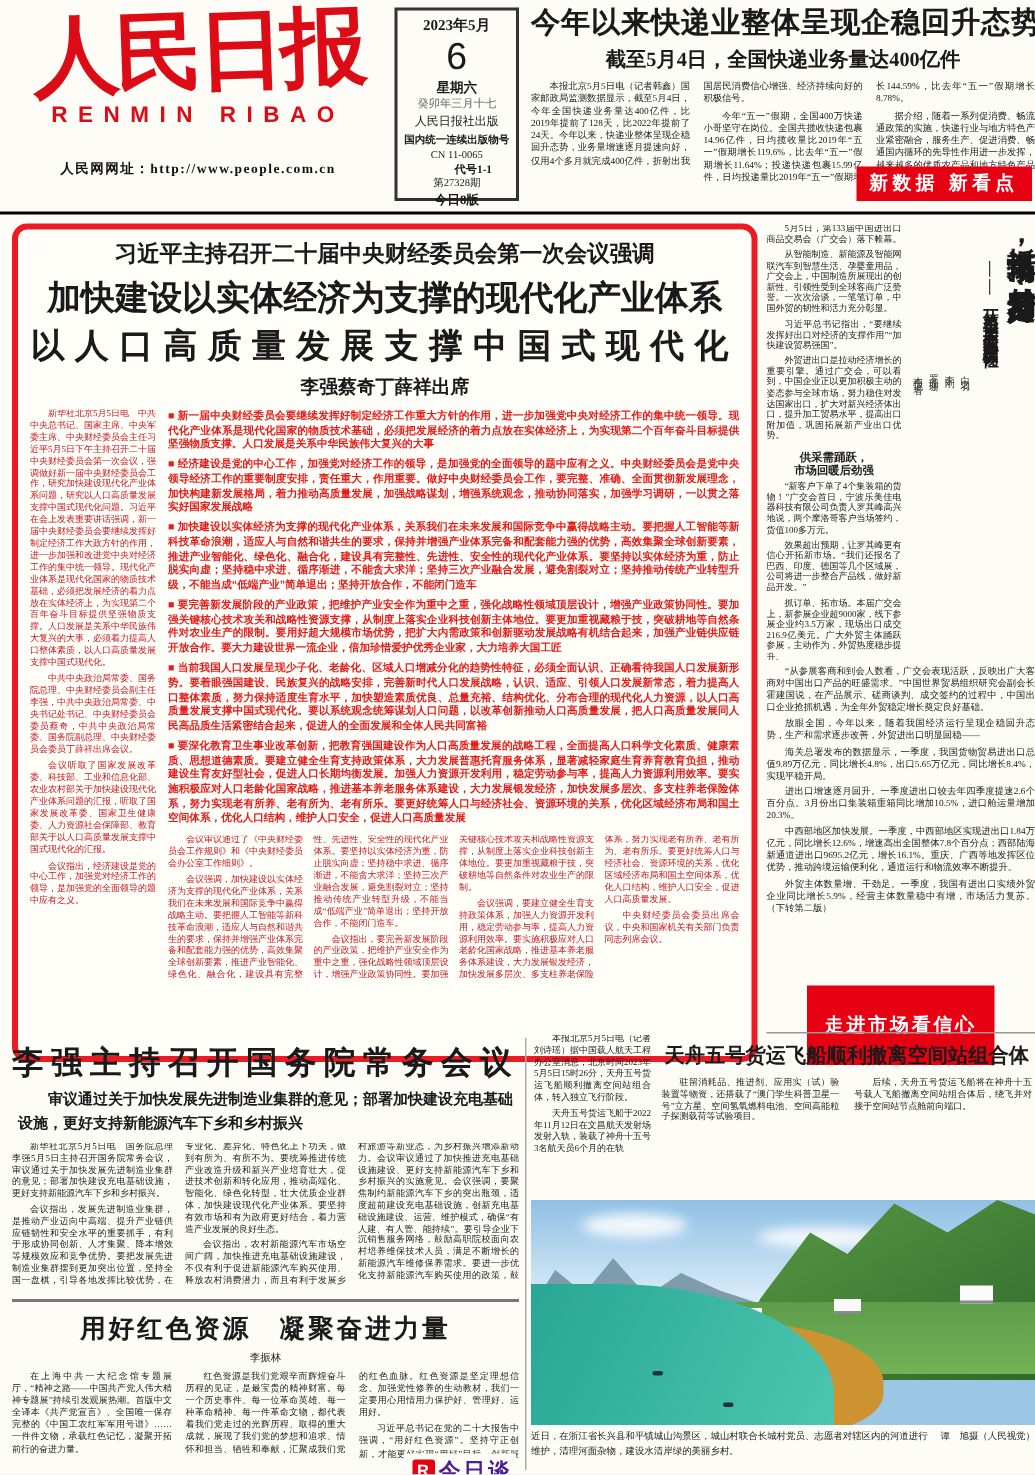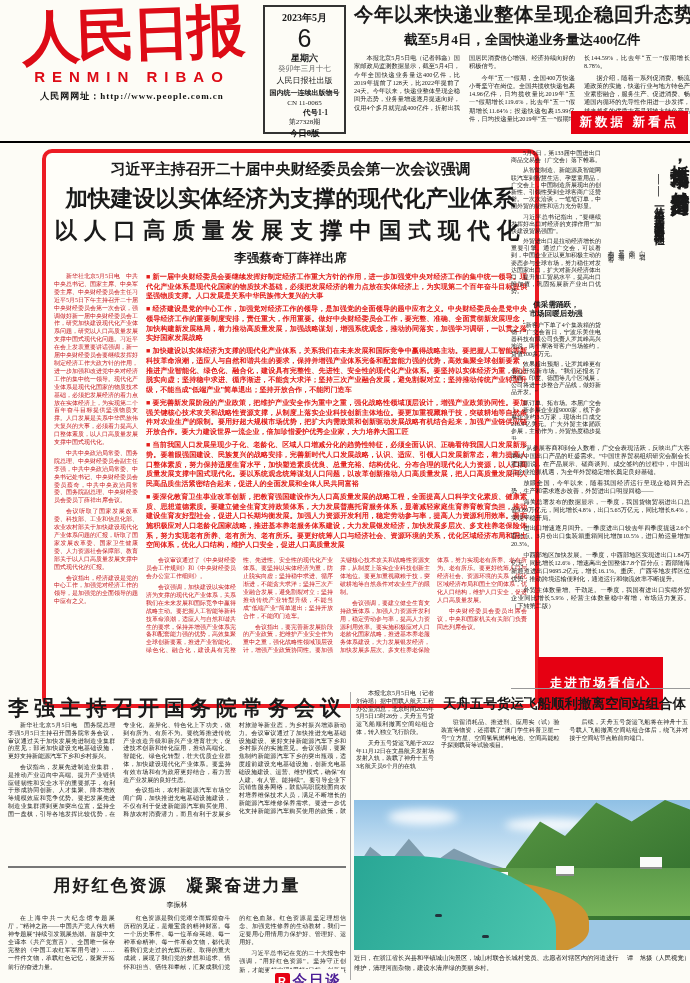--- a/index.html
+++ b/index.html
@@ -8,21 +8,21 @@
   .abs{position:absolute;}
   p{margin:0 0 3px;text-indent:2em;}
   .justify{text-align:justify;}
 
   
   .masthead{left:6px;top:4px;width:252px;height:134px;text-align:center;}
   .logo{font-family:"DejaVu Serif",serif;font-size:58px;font-weight:bold;color:#dd0b16;
         line-height:1.05;letter-spacing:-3px;transform:rotate(-2deg);white-space:nowrap;}
   .romanized{color:#dd0b16;font-family:"Liberation Sans",sans-serif;font-weight:bold;
         font-size:15px;letter-spacing:7px;margin-top:3px;}
-  .website{font-size:9px;font-weight:bold;letter-spacing:1px;margin-top:5px;color:#111;}
+  .website{font-size:9px;font-weight:bold;letter-spacing:1px;margin-top:21px;color:#111;}
 
   .date-box{left:263px;top:5px;width:83px;height:129px;border:2px solid #333;box-sizing:border-box;
         text-align:center;padding-top:4px;line-height:1.35;}
   .db-ym{font-size:10px;font-weight:bold;}
   .db-day{font-size:25px;line-height:1.1;font-family:"Liberation Sans",sans-serif;}
   .db-week{font-size:9px;font-weight:bold;}
   .db-lunar{font-size:7.5px;color:#666;}
   .db-pub{font-size:8px;margin-top:2px;}
   .db-issn-label{font-size:7px;font-weight:bold;margin-top:2px;}
   .db-small{font-size:7px;}
@@ -34,21 +34,21 @@
   .ex-headline{font-family:"Liberation Sans",sans-serif;font-size:19.5px;font-weight:900;
         text-align:center;letter-spacing:.5px;white-space:nowrap;}
   .ex-subhead{font-size:13.5px;font-weight:bold;text-align:center;margin:3px 0 5px;}
   .ex-cols{column-count:3;column-gap:9px;font-size:6.2px;line-height:1.34;height:74px;overflow:hidden;}
   .ex-badge{position:absolute;right:2px;bottom:4px;background:#e60012;color:#fff;font-weight:bold;
         font-family:"Liberation Sans",sans-serif;font-size:12.5px;padding:3px 9px;letter-spacing:3px;}
   .top-rule{left:0;top:141px;width:690px;height:2px;background:#000;}
 
   
   .main-box{left:8px;top:149px;width:497px;height:559px;border:4px solid #ec1b23;border-radius:10px;
-        box-sizing:border-box;padding:5px 8px;overflow:hidden;background:#fffef9;margin-left:34px;}
+        box-sizing:border-box;padding:5px 8px;overflow:hidden;background:#fffef9;}
   .m-kicker{text-align:center;font-family:"Liberation Sans",sans-serif;font-size:15px;font-weight:bold;margin-top:2px;}
   .m-h1{text-align:center;font-family:"Liberation Sans",sans-serif;font-size:22.5px;font-weight:900;margin-top:4px;white-space:nowrap;}
   .m-h2{text-align:center;font-family:"Liberation Sans",sans-serif;font-size:22.5px;font-weight:900;letter-spacing:7px;margin-top:1px;white-space:nowrap;}
   .m-att{text-align:center;font-size:12.5px;font-weight:bold;margin:4px 0 6px;}
   .m-body{display:flex;gap:8px;height:398px;overflow:hidden;}
   .m-left{width:84px;flex:none;color:#c5161d;font-size:6px;line-height:1.32;text-align:justify;overflow:hidden;}
   .m-right{flex:1;display:flex;flex-direction:column;overflow:hidden;}
   .m-bullets p{color:#e31e1b;font-family:"Liberation Sans",sans-serif;font-weight:bold;
         font-size:7.1px;line-height:1.36;margin:0 0 3.5px;text-indent:0;text-align:justify;}
   .m-bottom{column-count:4;column-gap:7px;color:#c5161d;font-size:6px;line-height:1.32;
@@ -229,20 +229,21 @@
       </div>
     <div class="t-badge-row">
       <span class="t-badge">走进市场看信心</span>
     </div>
   </div>
 
   <div class="abs right-rule"></div>
 
   <div class="abs sc">
     <div class="sc-headline">李强主持召开国务院常务会议</div>
+    <div class="sc-subhead">审议通过关于加快发展先进制造业集群的意见；部署加快建设充电基础设施，更好支持新能源汽车下乡和乡村振兴</div>
     <div class="sc-cols">
         <p>新华社北京5月5日电　国务院总理李强5月5日主持召开国务院常务会议，审议通过关于加快发展先进制造业集群的意见；部署加快建设充电基础设施，更好支持新能源汽车下乡和乡村振兴。</p>
         <p>会议指出，发展先进制造业集群，是推动产业迈向中高端、提升产业链供应链韧性和安全水平的重要抓手，有利于形成协同创新、人才集聚、降本增效等规模效应和竞争优势。要把发展先进制造业集群摆到更加突出位置，坚持全国一盘棋，引导各地发挥比较优势，在专业化、差异化、特色化上下功夫，做到有所为、有所不为。要统筹推进传统产业改造升级和新兴产业培育壮大，促进技术创新和转化应用，推动高端化、智能化、绿色化转型，壮大优质企业群体，加快建设现代化产业体系。要坚持有效市场和有为政府更好结合，着力营造产业发展的良好生态。</p>
         <p>会议指出，农村新能源汽车市场空间广阔，加快推进充电基础设施建设，不仅有利于促进新能源汽车购买使用、释放农村消费潜力，而且有利于发展乡村旅游等新业态，为乡村振兴增添新动力。会议审议通过了加快推进充电基础设施建设、更好支持新能源汽车下乡和乡村振兴的实施意见。会议强调，要聚焦制约新能源汽车下乡的突出瓶颈，适度超前建设充电基础设施，创新充电基础设施建设、运营、维护模式，确保“有人建、有人管、能持续”。要引导企业下沉销售服务网络，鼓励高职院校面向农村培养维保技术人员，满足不断增长的新能源汽车维修保养需求。要进一步优化支持新能源汽车购买使用的政策，鼓励企业丰富新能源汽车供应，同时加强安全监管，促进农村新能源汽车市场健康发展。</p>
       </div>
   </div>
 
   <div class="abs v-divider"></div>
 
   <div class="abs tz">

